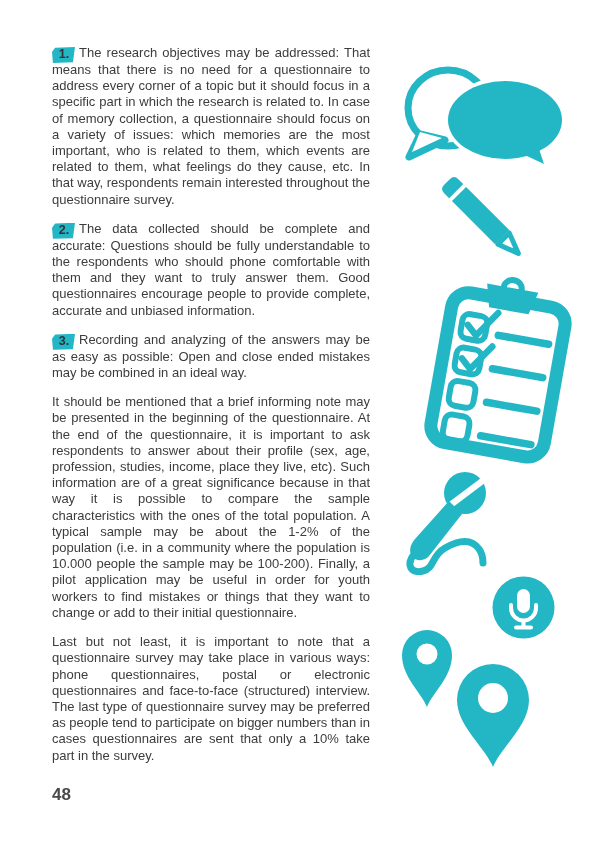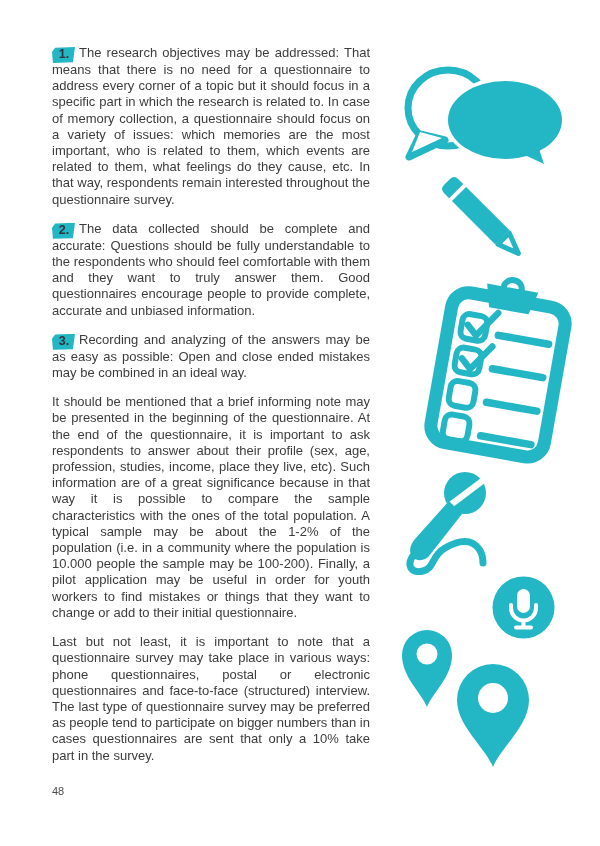--- a/index.html
+++ b/index.html
@@ -43,33 +43,33 @@
     transform:translateY(1px);
   }
   .icons{position:absolute;inset:0;}
   .icons svg{position:absolute;display:block;}
   .tfill{fill:var(--accent);}
   .tstroke{stroke:var(--accent);fill:none;}
   .wstroke{stroke:#fff;fill:none;}
   .wfill{fill:#fff;}
   .page-number{
     position:absolute;left:52px;top:785px;
-    font-size:11px;color:#4A4A4A;
+    font-size:17px;color:#4A4A4A;font-weight:bold;
   }
 </style>
 </head>
 <body>
 
 <div class="page">
 
   <div class="content">
 
     <p class="para"><span class="num-badge">1.</span><span>The research objectives may be addressed: That means that there is no need for a questionnaire to address every corner of a topic but it should focus in a specific part in which the research is related to. In case of memory collection, a questionnaire should focus on a variety of issues: which memories are the most important, who is related to them, which events are related to them, what feelings do they cause, etc. In that way, respondents remain interested throughout the questionnaire survey.</span></p>
 
-    <p class="para"><span class="num-badge">2.</span><span>The data collected should be complete and accurate: Questions should be fully understandable to the respondents who should feel comfortable with them and they want to truly answer them. Good questionnaires encourage people to provide complete, accurate and unbiased information.</span></p>
+    <p class="para"><span class="num-badge">2.</span><span>The data collected should be complete and accurate: Questions should be fully understandable to the respondents who should phone comfortable with them and they want to truly answer them. Good questionnaires encourage people to provide complete, accurate and unbiased information.</span></p>
 
     <p class="para"><span class="num-badge">3.</span><span>Recording and analyzing of the answers may be as easy as possible: Open and close ended mistakes may be combined in an ideal way.</span></p>
 
     <p class="para"><span>It should be mentioned that a brief informing note may be presented in the beginning of the questionnaire. At the end of the questionnaire, it is important to ask respondents to answer about their profile (sex, age, profession, studies, income, place they live, etc). Such information are of a great significance because in that way it is possible to compare the sample characteristics with the ones of the total population. A typical sample may be about the 1-2% of the population (i.e. in a community where the population is 10.000 people the sample may be 100-200). Finally, a pilot application may be useful in order for youth workers to find mistakes or things that they want to change or add to their initial questionnaire.</span></p>
 
     <p class="para"><span>Last but not least, it is important to note that a questionnaire survey may take place in various ways: phone questionnaires, postal or electronic questionnaires and face-to-face (structured) interview. The last type of questionnaire survey may be preferred as people tend to participate on bigger numbers than in cases questionnaires are sent that only a 10% take part in the survey.</span></p>
 
   </div>
 
   <div class="icons">

